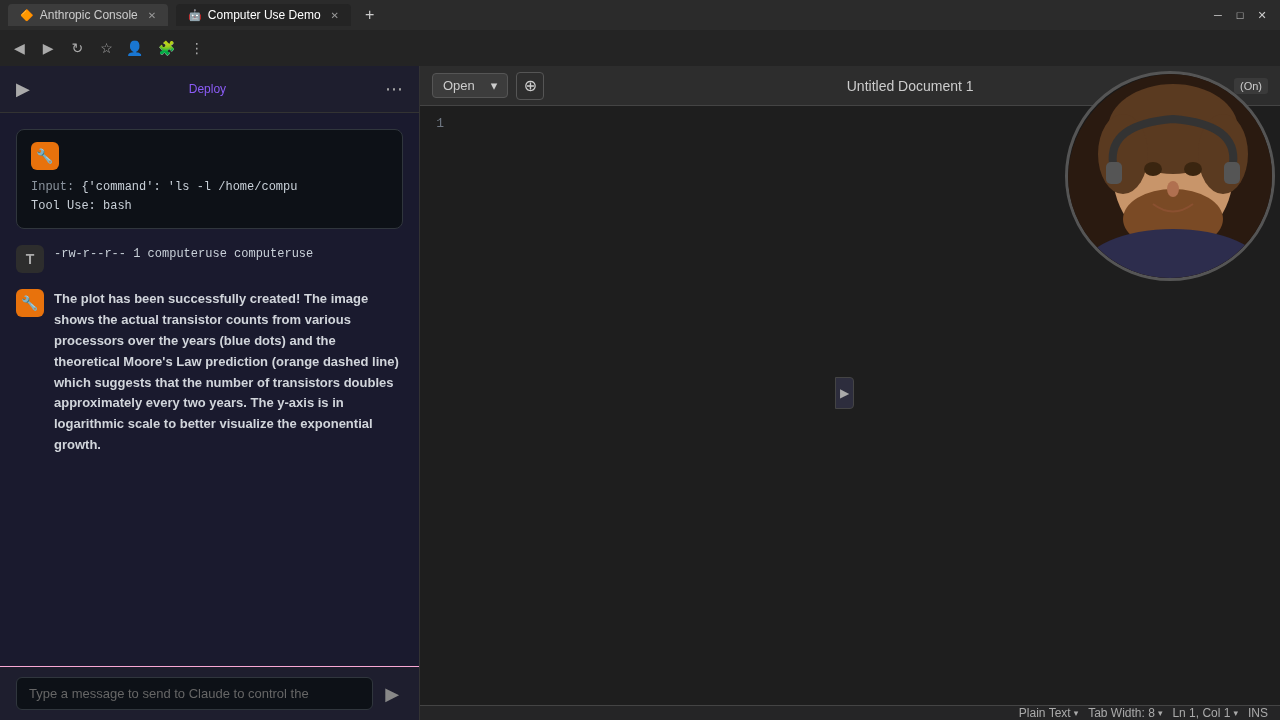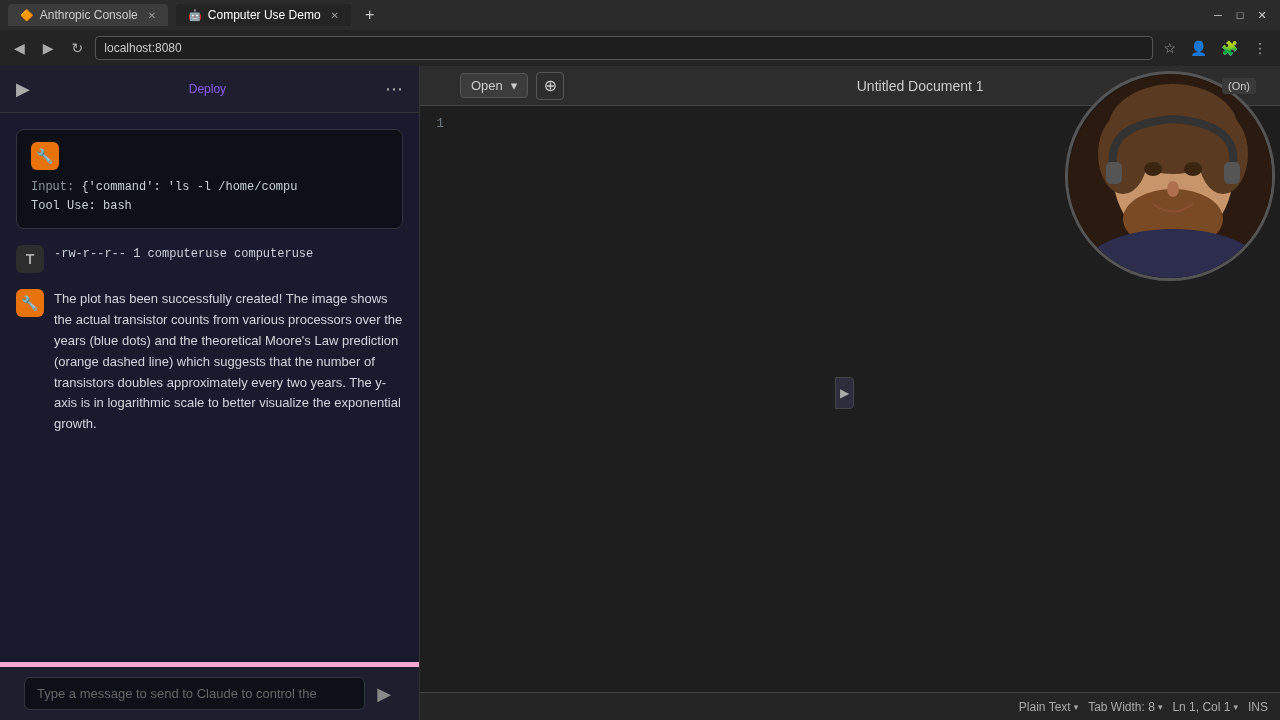--- a/index.html
+++ b/index.html
@@ -37,42 +37,42 @@
     .tool-label { color: #8b949e; font-family: 'Courier New', monospace; font-size: 12px; }
 
     
     .text-message { display: flex; gap: 10px; align-items: flex-start; }
     .text-icon { width: 28px; height: 28px; background: #2d2d2d; border-radius: 6px; display: flex; align-items: center; justify-content: center; color: #aaa; font-size: 14px; flex-shrink: 0; font-weight: bold; }
     .text-content { font-family: 'Courier New', monospace; font-size: 12px; color: #c9d1d9; line-height: 1.5; }
 
     
     .ai-message { display: flex; gap: 10px; align-items: flex-start; }
     .ai-icon { width: 28px; height: 28px; background: #e8720c; border-radius: 6px; display: flex; align-items: center; justify-content: center; color: white; font-size: 14px; flex-shrink: 0; }
-    .ai-content { font-size: 13px; color: #d1d5db; line-height: 1.6; }
+    .ai-content { font-size: 13px; color: #d1d5db; line-height: 1.6; font-weight: bold; }
     .ai-content p + p { margin-top: 10px; }
 
     
     .scroll-toggle { position: absolute; left: 415px; top: 50%; transform: translateY(-50%); background: #2d2d3d; border: 1px solid #444; border-radius: 0 4px 4px 0; padding: 8px 4px; cursor: pointer; color: #aaa; font-size: 12px; z-index: 10; }
 
     
-    .input-area { padding: 10px 24px; background: #1e1e2e; border-top: 5px solid #f9a8d4; display: flex; align-items: center; gap: 8px; }
+    .input-area { padding: 10px 16px; background: #1e1e2e; border-top: 1px solid #f9a8d4; display: flex; align-items: center; gap: 8px; }
     .message-input { flex: 1; background: #0d1117; border: 1px solid #30363d; border-radius: 6px; padding: 8px 12px; font-size: 13px; color: #c9d1d9; outline: none; }
     .message-input::placeholder { color: #666; }
     .send-btn { background: none; border: none; color: #888; font-size: 18px; cursor: pointer; padding: 4px; }
 
     
     .right-panel { flex: 1; background: #1e1e1e; display: flex; flex-direction: column; position: relative; }
     .editor-toolbar { background: #2d2d2d; height: 40px; display: flex; align-items: center; padding: 0 12px; gap: 8px; border-bottom: 1px solid #444; }
-    .open-btn { background: #3c3c3c; border: 1px solid #555; color: #ccc; padding: 4px 10px; font-size: 13px; cursor: pointer; border-radius: 4px; display: flex; align-items: center; gap: 8px; margin-left: 28px; }
+    .open-btn { background: #3c3c3c; border: 1px solid #555; color: #ccc; padding: 4px 10px; font-size: 13px; cursor: pointer; border-radius: 4px; display: flex; align-items: center; gap: 16px; }
     .new-file-btn { background: none; border: 1px solid #555; color: #ccc; width: 28px; height: 28px; font-size: 16px; cursor: pointer; border-radius: 4px; display: flex; align-items: center; justify-content: center; }
     .editor-title { flex: 1; text-align: center; color: #ccc; font-size: 14px; }
     .editor-content { flex: 1; padding: 8px 12px; position: relative; display: flex; }
     .line-numbers { color: #6e7681; font-family: 'Courier New', monospace; font-size: 13px; padding-right: 12px; line-height: 1.6; user-select: none; min-width: 24px; text-align: right; }
     .editor-textarea { flex: 1; background: transparent; border: none; color: #c9d1d9; font-family: 'Courier New', monospace; font-size: 13px; outline: none; line-height: 1.6; resize: none; caret-color: #fff; }
-    .editor-statusbar { background: #252526; height: 28px; display: flex; align-items: center; padding: 0 12px; gap: 16px; font-size: 12px; color: #aaa; border-top: 1px solid #444; }
+    .editor-statusbar { background: #252526; height: 15px; display: flex; align-items: center; padding: 0 12px; gap: 16px; font-size: 12px; color: #aaa; border-top: 1px solid #444; }
     .status-left { display: flex; gap: 10px; align-items: center; }
     .status-right { margin-left: auto; display: flex; gap: 10px; align-items: center; }
     .status-item { display: flex; align-items: center; gap: 3px; cursor: pointer; }
     .status-chevron { font-size: 9px; }
 
     
     .chat-messages::-webkit-scrollbar { width: 6px; }
     .chat-messages::-webkit-scrollbar-track { background: transparent; }
     .chat-messages::-webkit-scrollbar-thumb { background: #444; border-radius: 3px; }
   </style>
@@ -95,23 +95,20 @@
     <div class="window-controls">
       <button class="win-ctrl">─</button>
       <button class="win-ctrl">□</button>
       <button class="win-ctrl close">✕</button>
     </div>
   </div>
   <div class="browser-controls">
     <button class="browser-nav-btn">◀</button>
     <button class="browser-nav-btn">▶</button>
     <button class="browser-nav-btn">↻</button>
-    <div class="browser-address-bar">
-      <span>localhost:8080</span>
-    </div>
     <div class="browser-action-btns">
       <button class="browser-action-btn">☆</button>
       <button class="browser-action-btn">👤</button>
       <button class="browser-action-btn">🧩</button>
       <button class="browser-action-btn">⋮</button>
     </div>
   </div>
 </div>
 
 <div class="main-layout">
@@ -185,21 +182,21 @@
 
           <path d="M 85 130 Q 105 145 125 130" stroke="#8a5030" stroke-width="2" fill="none"></path>
 
           <path d="M 45 90 Q 40 50 105 45 Q 170 50 165 90" stroke="#333" stroke-width="8" fill="none"></path>
           <rect x="38" y="88" width="16" height="22" rx="5" fill="#555"></rect>
           <rect x="156" y="88" width="16" height="22" rx="5" fill="#555"></rect>
 
           <ellipse cx="105" cy="195" rx="90" ry="40" fill="#2d2d4d"></ellipse>
         </svg>
       </div>
-      <div style="position:absolute; top:12px; right:24px; background:#3a3a3a; color:#ccc; font-size:11px; padding:2px 6px; border-radius:3px;">(On)</div>
+      <div style="position:absolute; top:12px; right:12px; background:#3a3a3a; color:#ccc; font-size:11px; padding:2px 6px; border-radius:3px;">(On)</div>
     </div>
 
     <div class="editor-toolbar">
       <button class="open-btn">
         <span>Open</span>
         <span>▾</span>
       </button>
       <button class="new-file-btn">⊕</button>
       <div class="editor-title">Untitled Document 1</div>
     </div>

